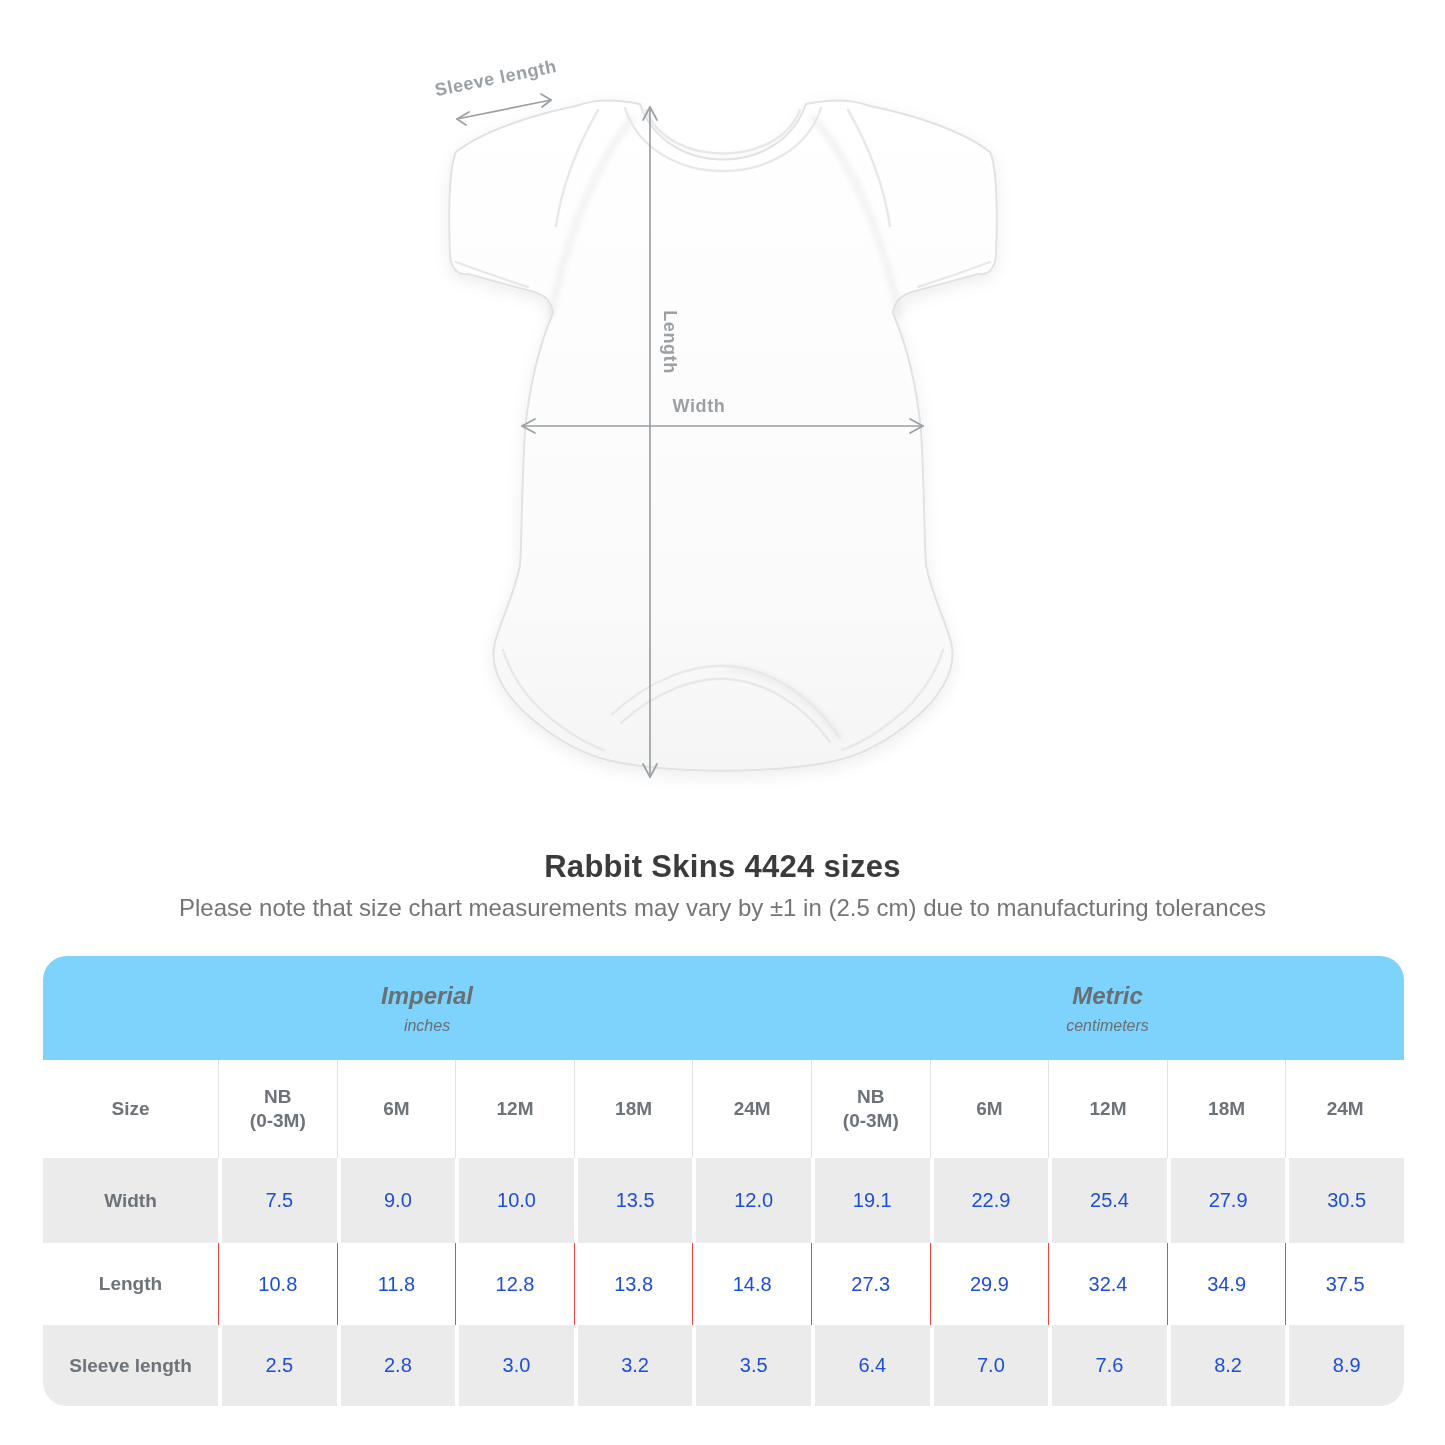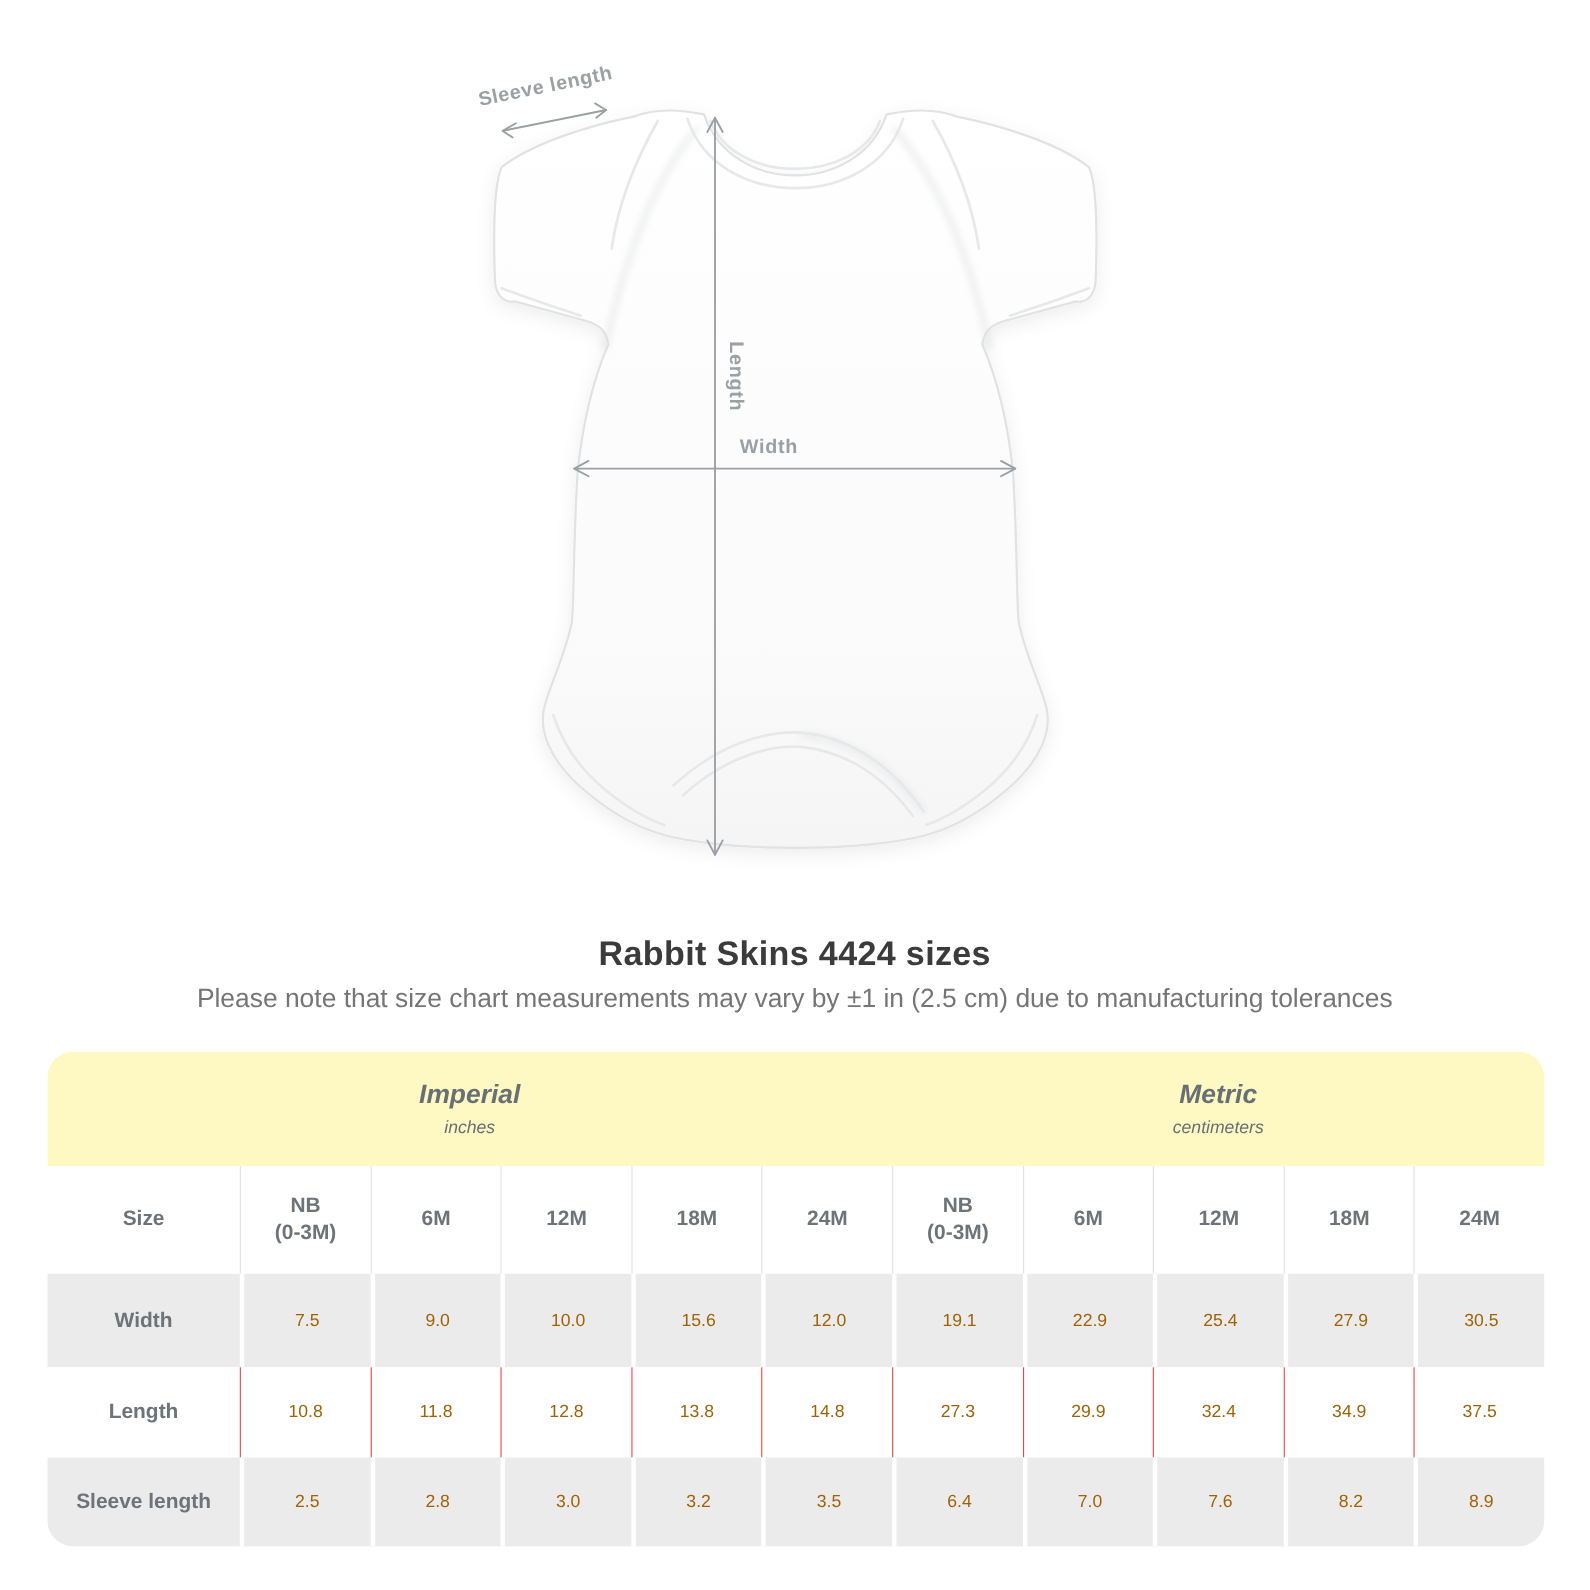--- a/index.html
+++ b/index.html
@@ -15,33 +15,33 @@
   
   .title-block{position:absolute;top:849px;left:0;width:100%;text-align:center;}
   .chart-title{font-size:31px;font-weight:bold;color:#3b3b3b;letter-spacing:.3px;}
   .chart-subtitle{margin-top:9px;font-size:24px;color:#757575;}
   
   .size-table{
     position:absolute;top:956px;left:43px;width:1361px;
     border-radius:24px;overflow:hidden;
   }
   .t-row{display:grid;grid-template-columns:175px repeat(10,1fr);}
-  .band{height:104px;background:#fef9c3;}
+  .band{height:104px;background:#7dd3fc;}
   .band .g-cell{display:flex;flex-direction:column;align-items:center;justify-content:center;}
   .g-imperial{grid-column:1/7;}
   .g-metric{grid-column:7/12;}
   .g-label{font-size:24px;font-weight:bold;font-style:italic;color:#686f75;}
   .g-sub{margin-top:7px;font-size:16px;font-style:italic;color:#686f75;}
   .r-size{height:98px;background:#ffffff;}
   .r-data{background:#ffffff;}
   .r-gray{background:#ebebeb;}
   .r-h85{height:85px;} .r-h82{height:82px;} .r-h81{height:81px;}
   .cell{
     display:flex;align-items:center;justify-content:center;text-align:center;
-    font-size:16px;color:#a16207;white-space:pre-line;line-height:1.25;
+    font-size:20px;color:#1d4ed8;white-space:pre-line;line-height:1.25;
   }
   .hd{font-size:19px;font-weight:bold;color:#6d7378;}
   .r-size .cell + .cell{border-left:1px solid #e2e2e2;}
   .r-white .cell + .cell{border-left:1px solid #ef4444;}
   .r-gray .cell + .cell{border-left:4px solid #ffffff;}
 </style>
 </head>
 <body>
 
 <div class="page">
@@ -168,21 +168,21 @@
       <div class="cell hd">12M</div>
       <div class="cell hd">18M</div>
       <div class="cell hd">24M</div>
     </div>
 
     <div class="t-row r-data r-gray r-h85">
       <div class="cell hd">Width</div>
       <div class="cell">7.5</div>
       <div class="cell">9.0</div>
       <div class="cell">10.0</div>
-      <div class="cell">15.6</div>
+      <div class="cell">13.5</div>
       <div class="cell">12.0</div>
       <div class="cell">19.1</div>
       <div class="cell">22.9</div>
       <div class="cell">25.4</div>
       <div class="cell">27.9</div>
       <div class="cell">30.5</div>
     </div>
 
     <div class="t-row r-data r-white r-h82">
       <div class="cell hd">Length</div>

